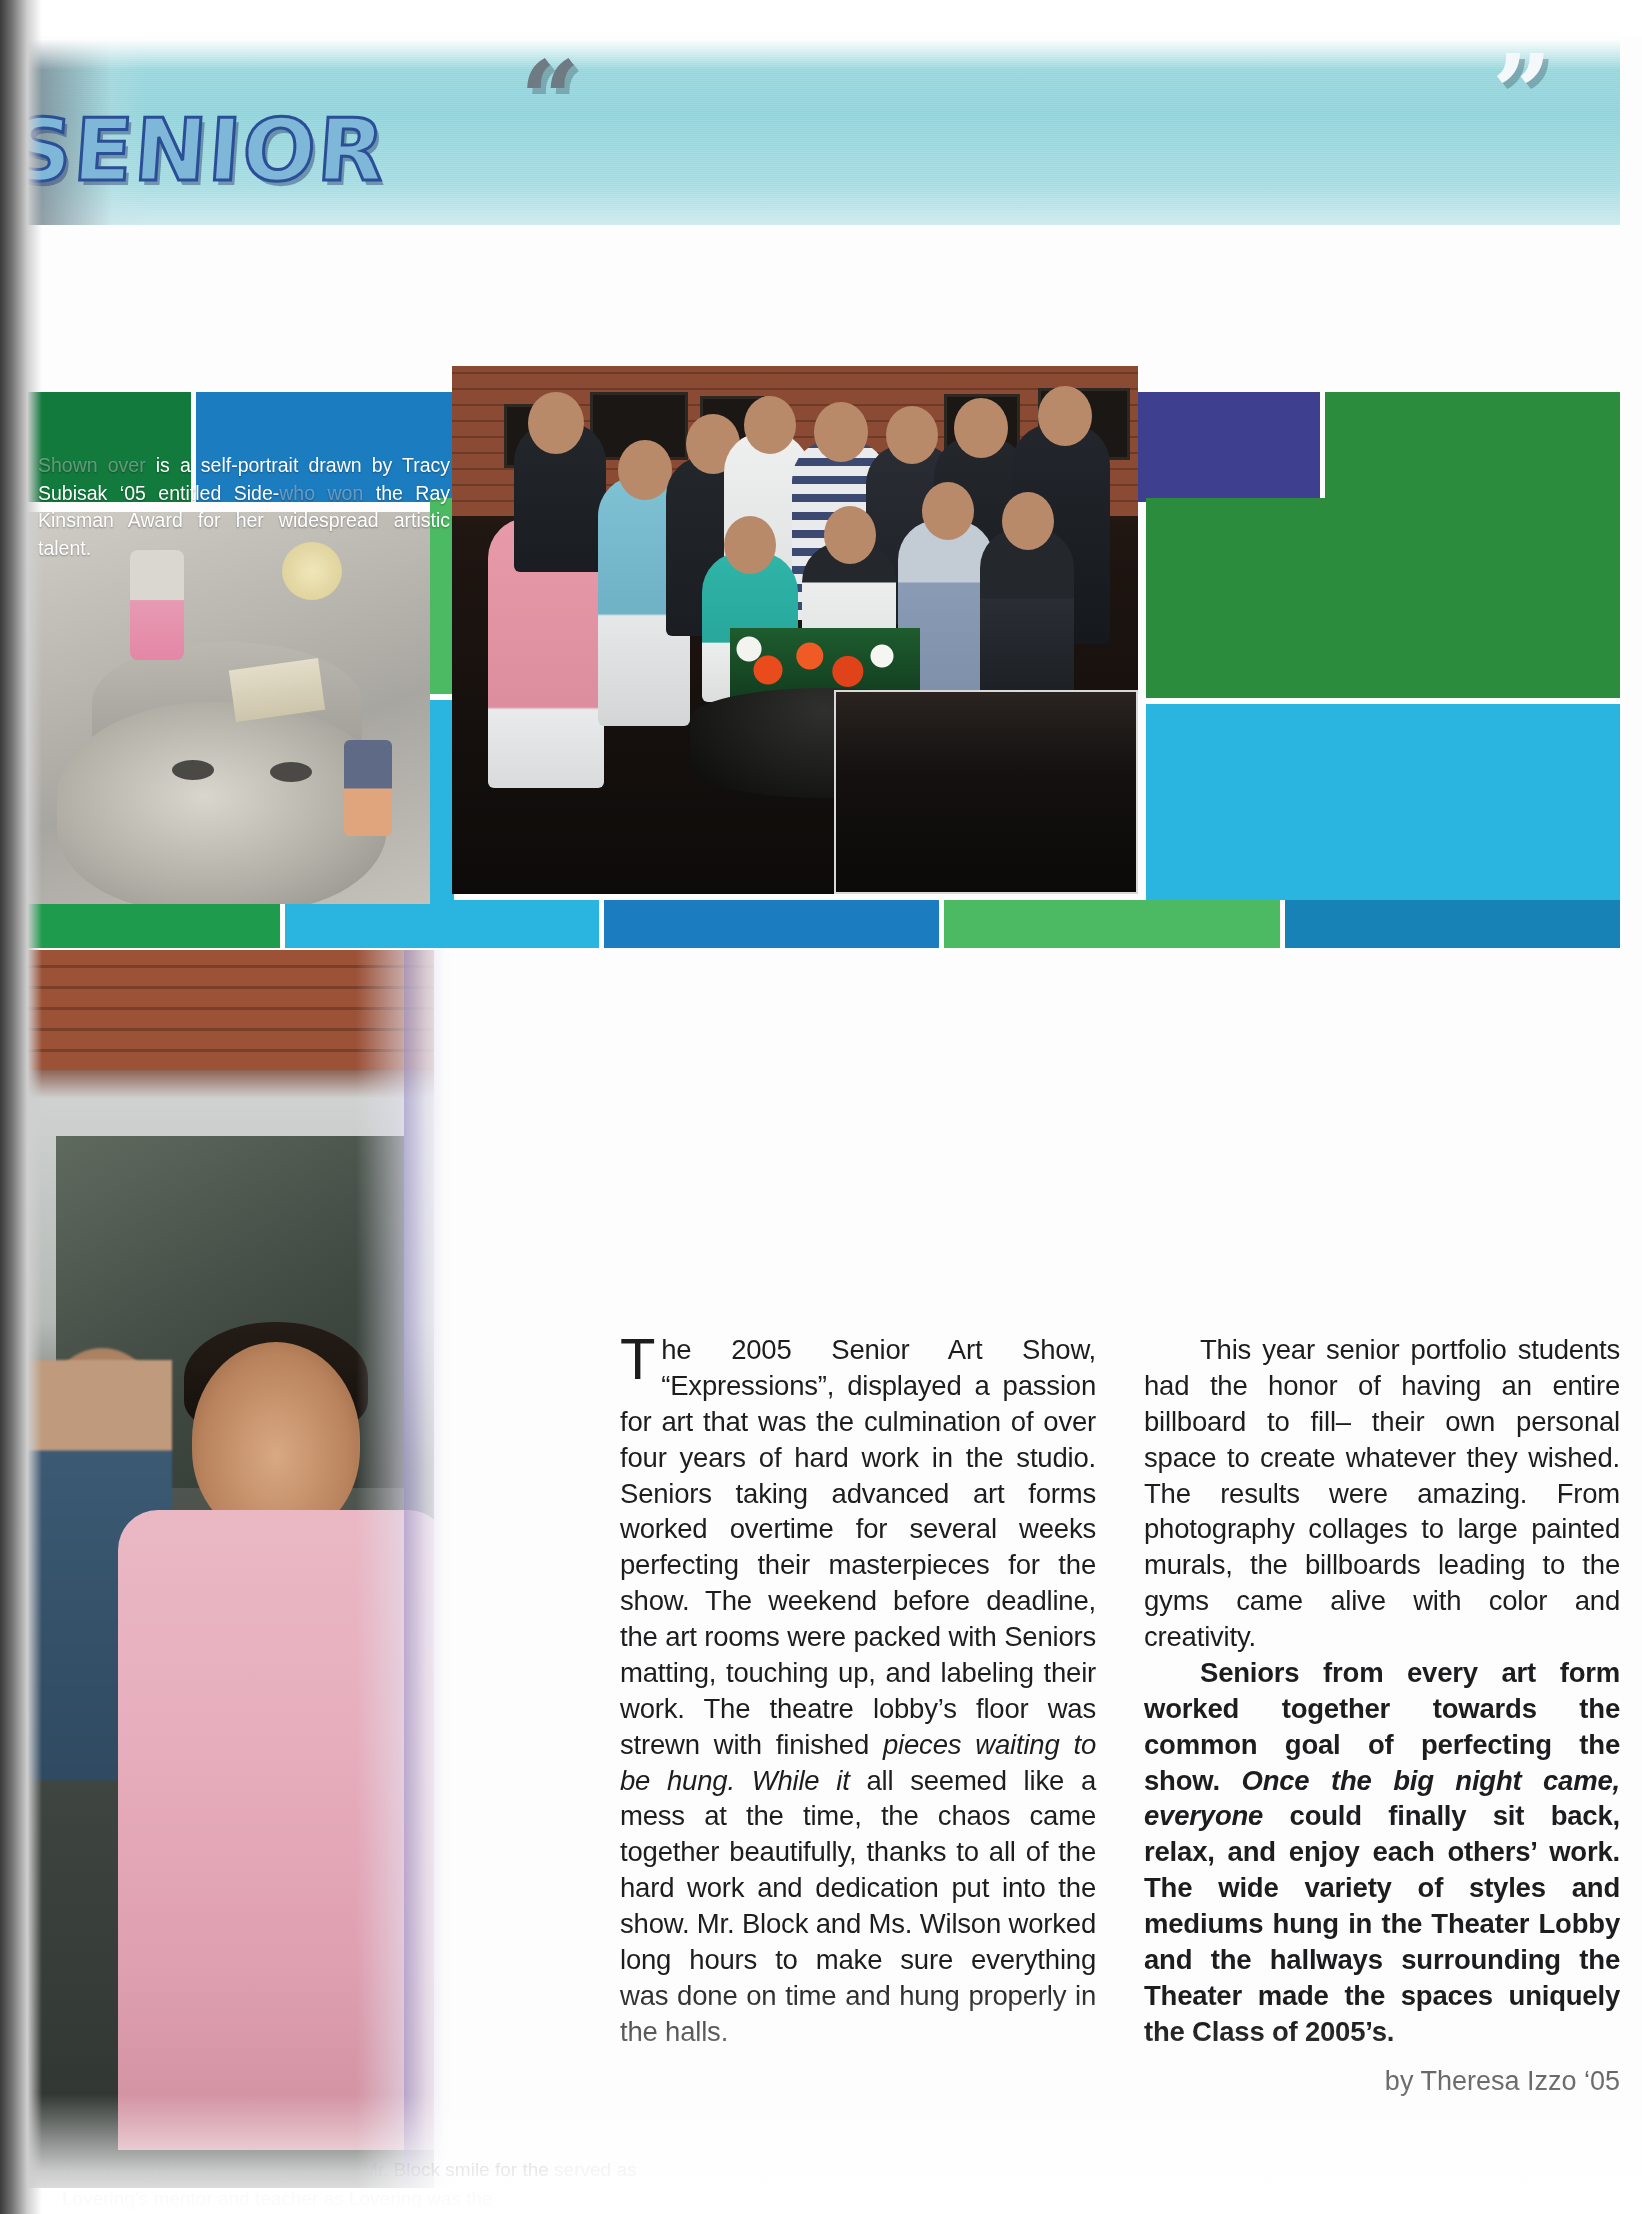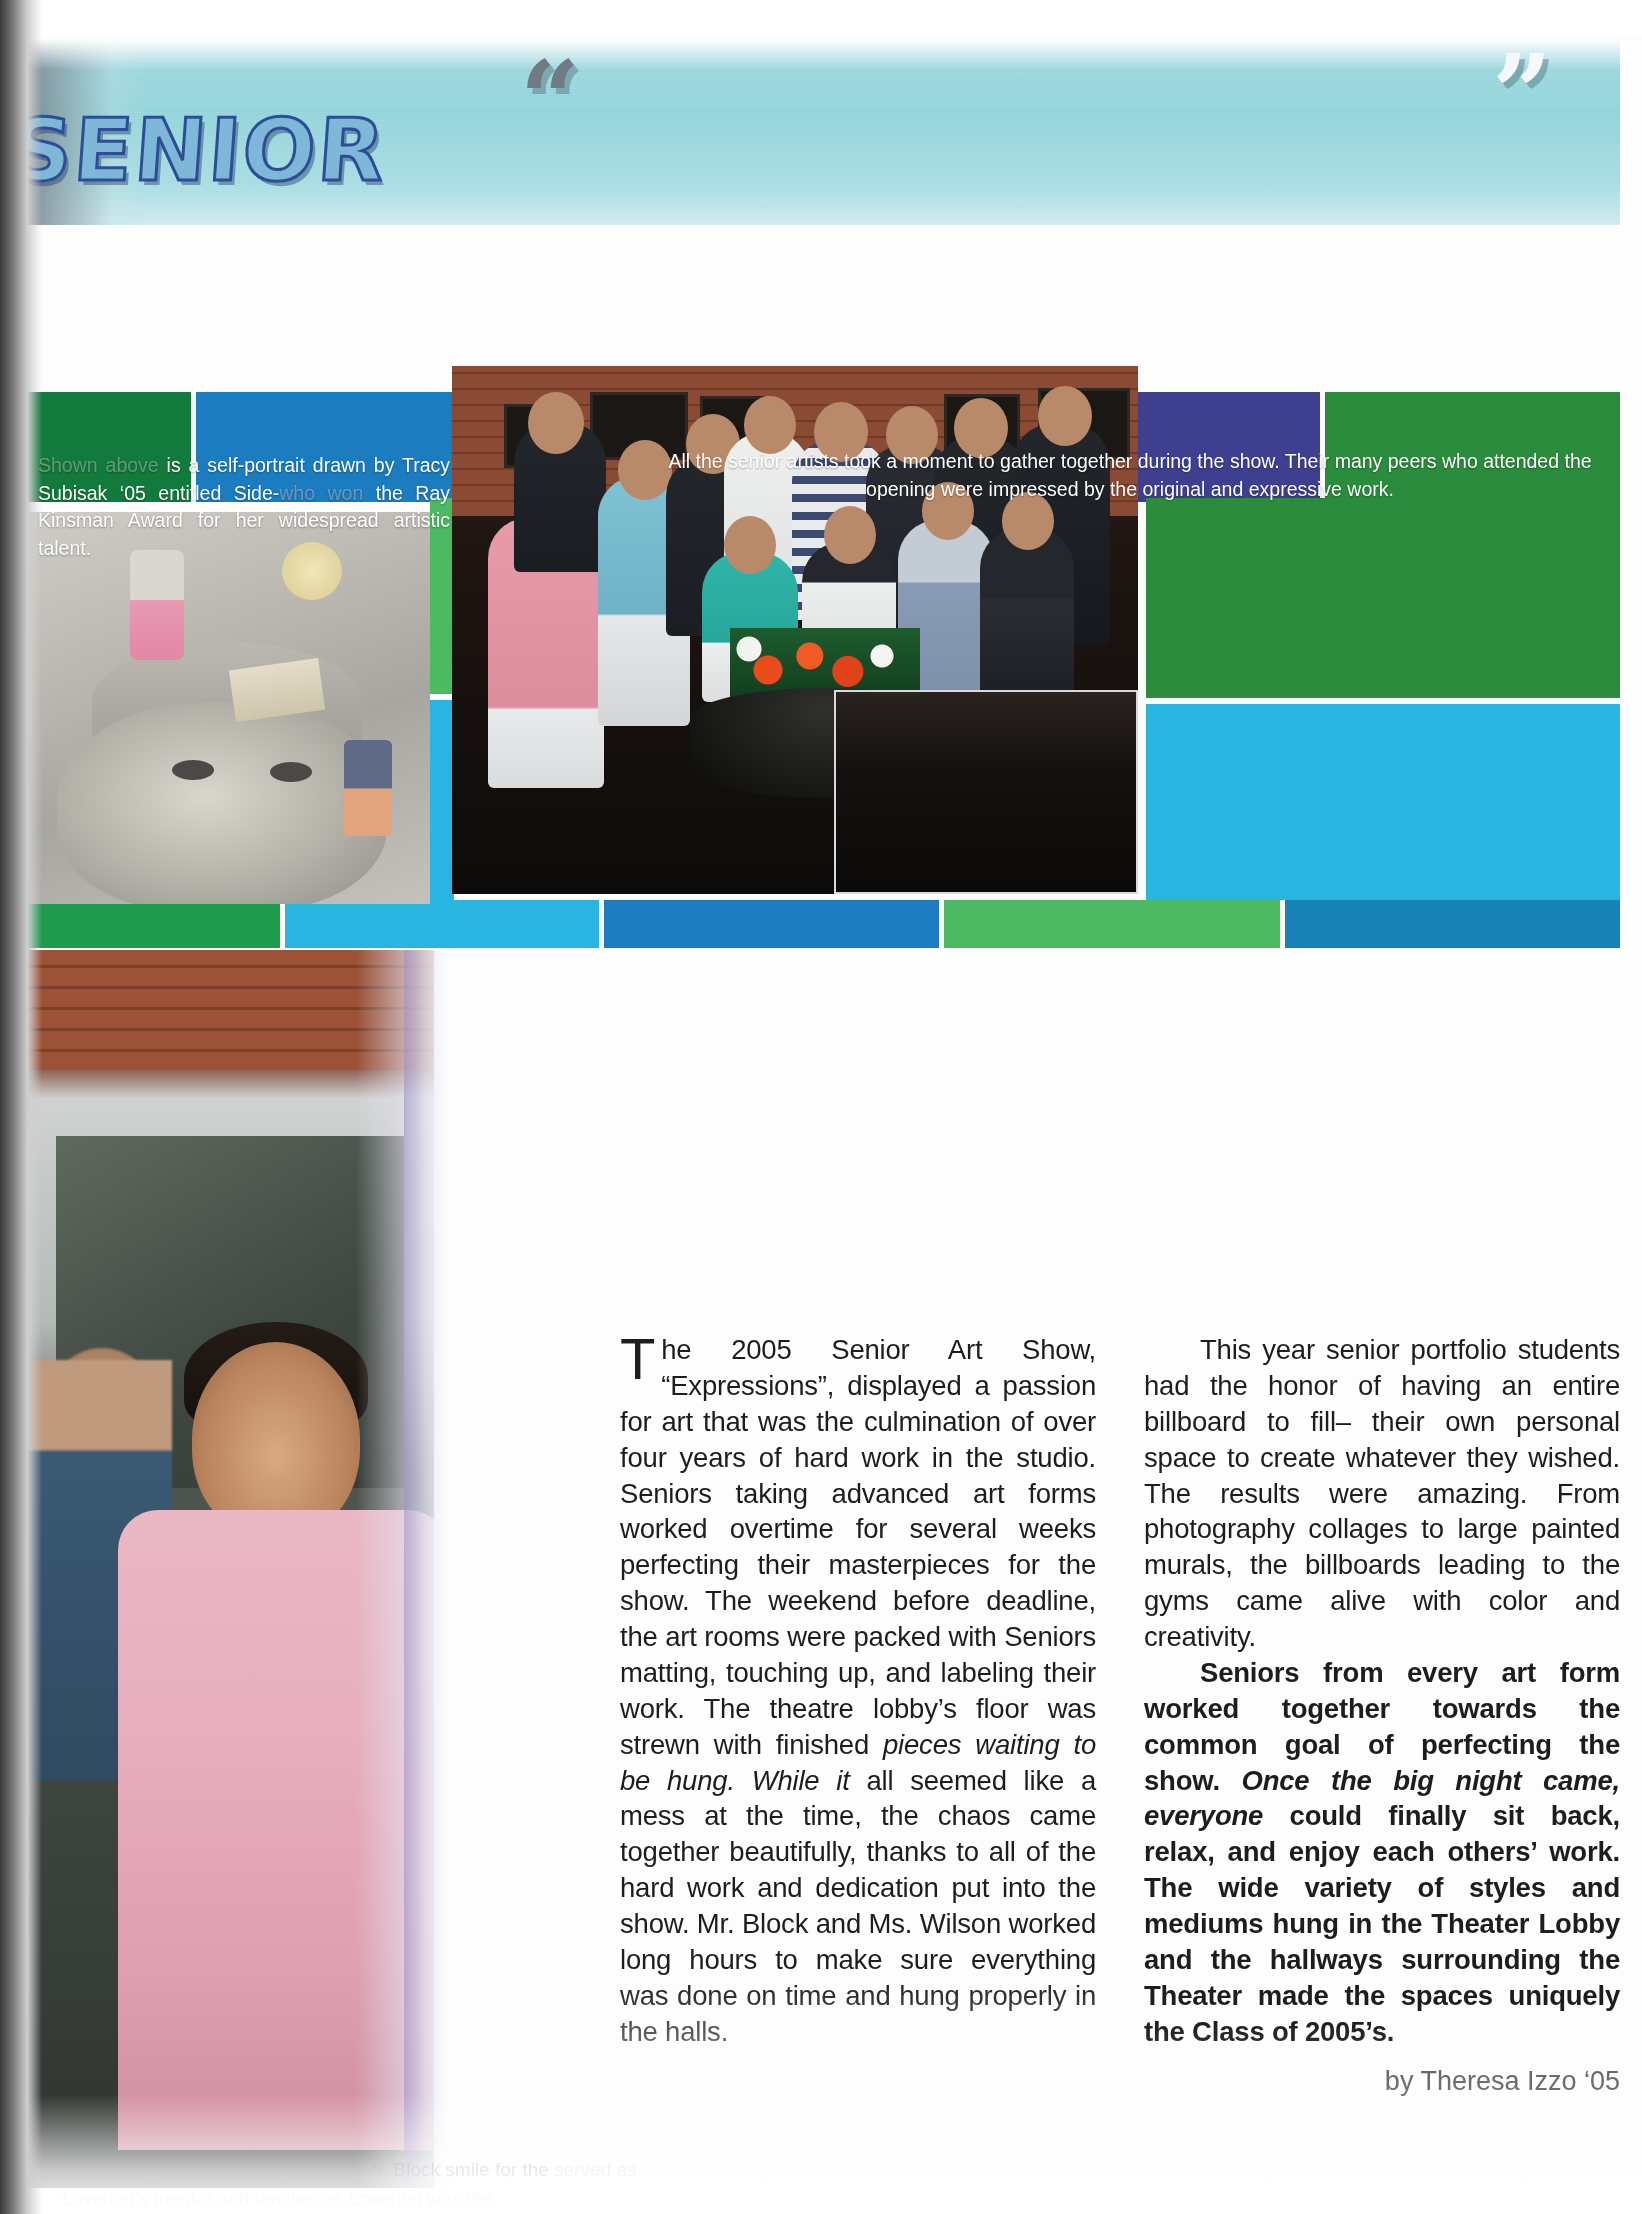--- a/index.html
+++ b/index.html
@@ -243,24 +243,23 @@
 
   <div class="colorrow row-bot">
     <div style="flex:1.20;background:#1f9b4e"></div>
     <div style="flex:1.50;background:#2ab4e0"></div>
     <div style="flex:1.60;background:#1b7cc0"></div>
     <div style="flex:1.60;background:#4cb963"></div>
     <div style="flex:1.60;background:#1782b5"></div>
   </div>
 
   <div class="cap cap-left">
-    <span class="faded">Shown above</span><span> is a self-portrait drawn by Tracy Subisak ‘05 entitled Side-</span><span class="faded">who won</span><span> the Ray Kinsman Award for her widespread artistic talent.</span>
-  </div>
-
-  <div class="cap cap-right">All the senior artists took a moment to gather together during the show.  Their many peers who attended the opening were impressed by the original and expressive work.</div>
+    <span class="faded">Shown over</span><span> is a self-portrait drawn by Tracy Subisak ‘05 entitled Side-</span><span class="faded">who won</span><span> the Ray Kinsman Award for her widespread artistic talent.</span>
+  </div>
+
 
   <div class="photo photo-portrait">
     <div class="pp-hair"></div>
     <div class="pp-face"></div>
     <div class="pp-eye l"></div>
     <div class="pp-eye r"></div>
     <div class="pp-fig1"></div>
     <div class="pp-fig2"></div>
     <div class="pp-fig3"></div>
     <div class="pp-book"></div>

